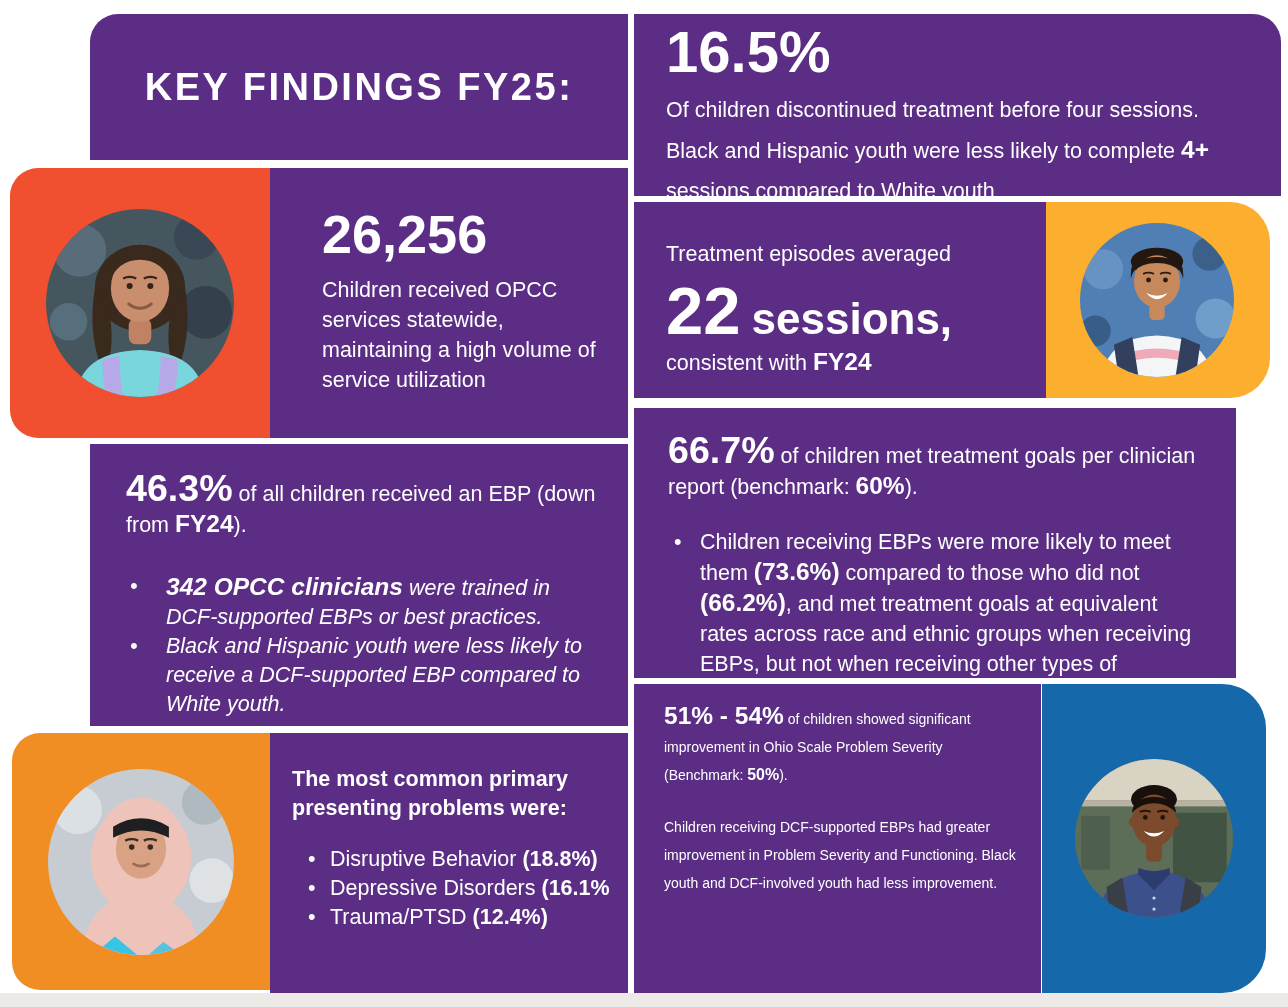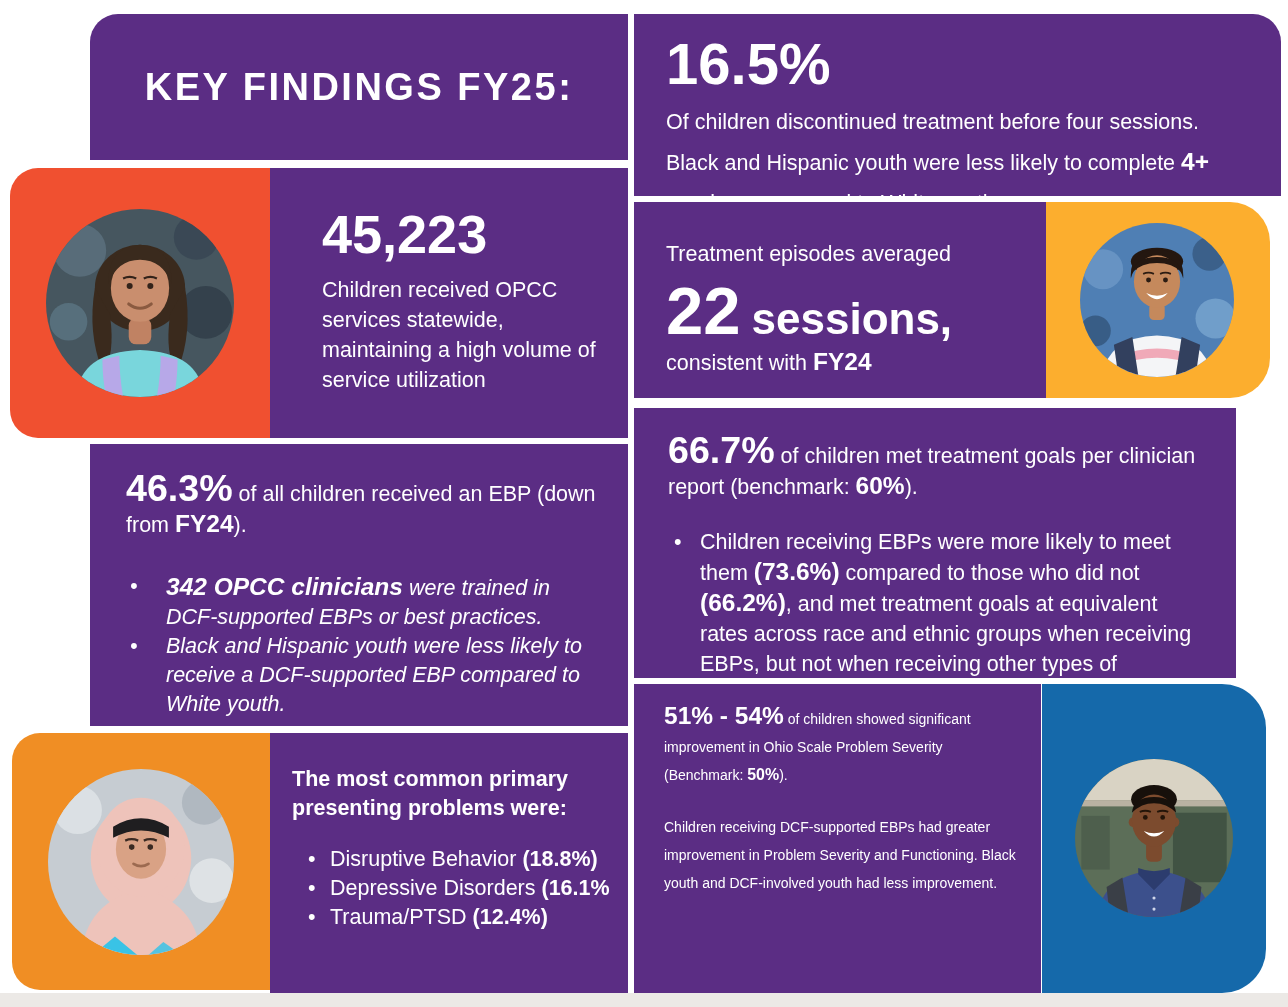--- a/index.html
+++ b/index.html
@@ -43,21 +43,21 @@
   #card-hijab .circle{left:36px;top:36px;width:186px;height:186px;}
 
   #panel-problems{left:270px;top:733px;width:358px;height:260px;padding:32px 0 0 22px;
     font-size:21.5px;line-height:29px;}
   #panel-problems .heading{font-weight:700;width:302px;}
   #panel-problems ul{margin:22px 0 0 16px;}
   #panel-problems li{padding-left:22px;}
 
   
   #panel-discontinued{left:634px;top:14px;width:647px;height:182px;border-radius:0 28px 0 0;
-    padding:20px 0 0 32px;}
+    padding:8px 0 0 32px;}
   #panel-discontinued .stat{font-size:58px;font-weight:700;line-height:1.05;}
   #panel-discontinued .body{font-size:21.5px;line-height:40px;width:550px;margin-top:7px;}
 
   #panel-sessions{left:634px;top:202px;width:412px;height:196px;padding:40px 0 8px 32px;font-size:21.5px;}
   #panel-sessions .sess-line{display:flex;align-items:baseline;gap:11px;margin:10px 0 4px;}
   #panel-sessions .sess-n{font-size:67px;font-weight:700;line-height:1;}
   #panel-sessions .sess-w{font-size:44px;font-weight:700;line-height:1;}
   #card-boy{left:1046px;top:202px;width:224px;height:196px;background:var(--yellow);border-radius:0 40px 40px 0;}
   #card-boy .circle{left:34px;top:21px;width:154px;height:154px;}
 
@@ -110,21 +110,21 @@
         <path d="M33,40 Q33,20 50,19 Q67,20 67,40 Q62,27 50,27 Q38,27 33,40 Z" fill="#3a2a1d"></path>
         <circle cx="44.5" cy="41" r="1.6" fill="#33231a"></circle>
         <circle cx="55.5" cy="41" r="1.6" fill="#33231a"></circle>
         <path d="M41,37 Q44.5,35.3 48,37" stroke="#33231a" stroke-width="1.2" fill="none"></path>
         <path d="M52,37 Q55.5,35.3 59,37" stroke="#33231a" stroke-width="1.2" fill="none"></path>
         <path d="M44,50.5 Q50,55 56,50.5" stroke="#8a5a40" stroke-width="1.6" fill="none" stroke-linecap="round"></path>
       </svg>
     </div>
   </div>
   <div class="panel" id="panel-volume">
-    <div class="stat">45,223</div>
+    <div class="stat">26,256</div>
     <p>Children received OPCC services statewide, maintaining a high volume of service utilization</p>
   </div>
 
   <div class="panel" id="panel-sessions">
     <div>Treatment episodes averaged</div>
     <div class="sess-line">
       <span class="sess-n">22</span>
       <span class="sess-w">sessions,</span>
     </div>
     <div><span>consistent with </span><span class="md">FY24</span></div>

